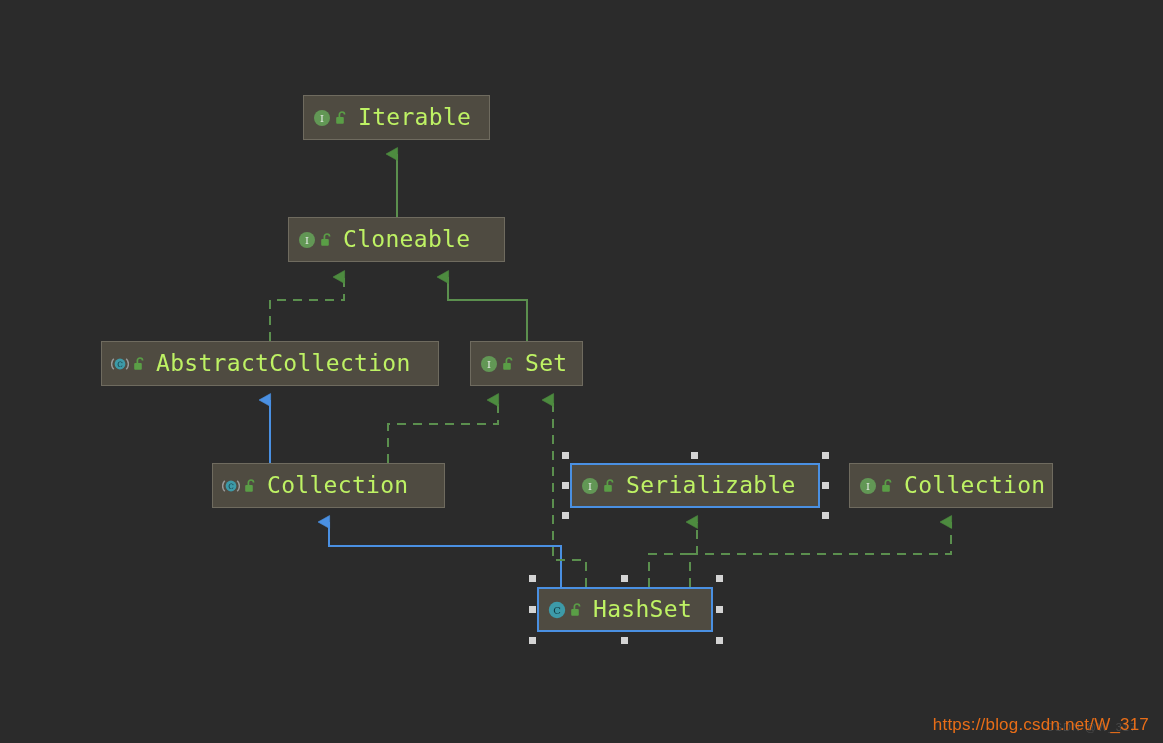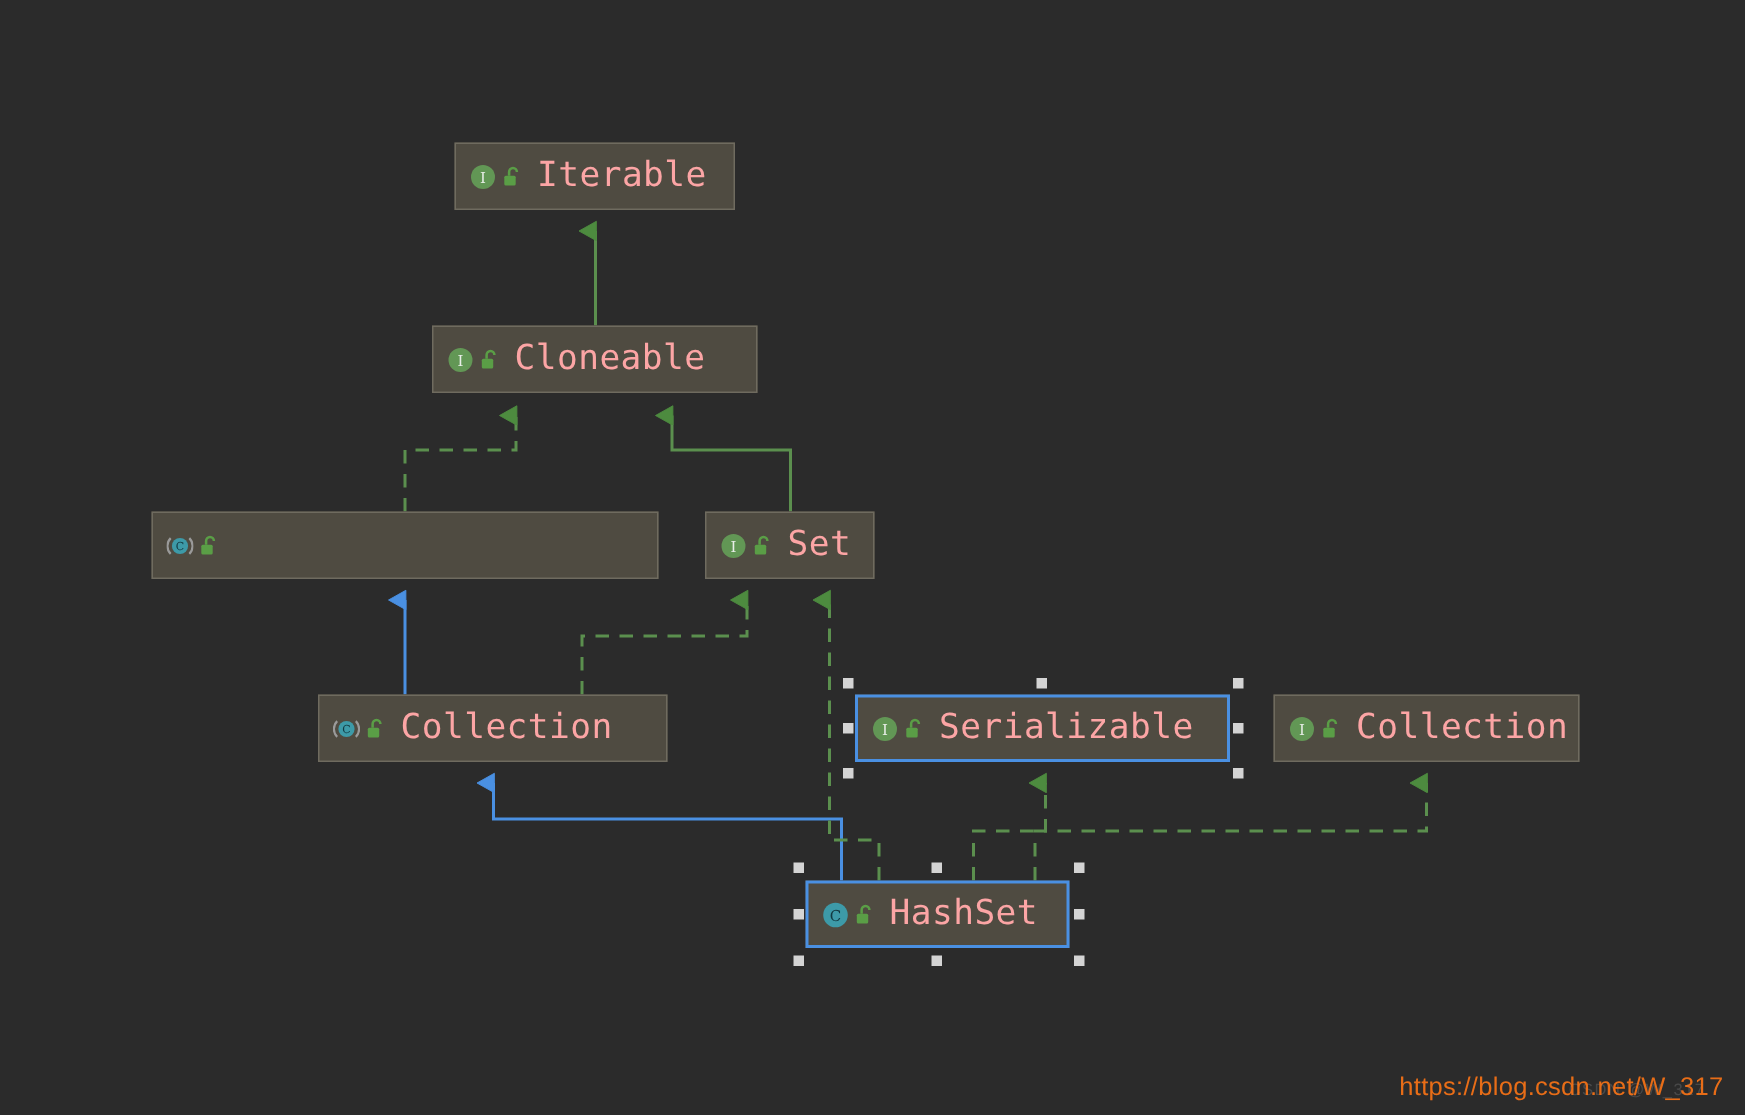--- a/index.html
+++ b/index.html
@@ -44,21 +44,21 @@
     display: flex;
     align-items: center;
     padding: 0 11px 0 9px;
     height: 45px;
     white-space: nowrap;
   }
   .node.selected {
     border: 2px solid #4a90e2;
   }
   .node-label {
-    color: #fca5a5;
+    color: #bef264;
     font-size: 23px;
     line-height: 1;
     letter-spacing: 0.3px;
     margin-left: 9px;
     font-family: "DejaVu Sans Mono", "Liberation Mono", monospace;
   }
 
   
   .icon {
     flex: 0 0 auto;
@@ -163,20 +163,21 @@
     <svg class="icon icon-kind" viewBox="0 0 22 18">
       <path d="M3.4 2.6 A9 9 0 0 0 3.4 15.4" fill="none" stroke="#9a9a9a" stroke-width="1.8"></path>
       <path d="M18.6 2.6 A9 9 0 0 1 18.6 15.4" fill="none" stroke="#9a9a9a" stroke-width="1.8"></path>
       <circle cx="11" cy="9" r="6.6" fill="#3d9aa8"></circle>
       <text x="11" y="12.6" font-size="9" font-family="'DejaVu Serif',serif" fill="#123a42" text-anchor="middle">C</text>
     </svg>
     <svg class="icon icon-lock" viewBox="0 0 15 16">
       <path d="M5.4 7.2 V4.6 a2.6 2.6 0 0 1 5.2 0" fill="none" stroke="#5a9e46" stroke-width="1.7"></path>
       <rect x="2.2" y="7.1" width="7.6" height="6.6" rx="1" fill="#5a9e46"></rect>
     </svg>
+    <span class="node-label">AbstractCollection</span>
   </div>
 
   <div class="node" style="left:470px; top:341px; width:113px;">
     <svg class="icon icon-kind" viewBox="0 0 18 18">
       <circle cx="9" cy="9" r="8" fill="#629755"></circle>
       <text x="9" y="13" font-size="10" font-family="'DejaVu Serif',serif" fill="#e8eee8" text-anchor="middle">I</text>
     </svg>
     <svg class="icon icon-lock" viewBox="0 0 15 16">
       <path d="M5.4 7.2 V4.6 a2.6 2.6 0 0 1 5.2 0" fill="none" stroke="#5a9e46" stroke-width="1.7"></path>
       <rect x="2.2" y="7.1" width="7.6" height="6.6" rx="1" fill="#5a9e46"></rect>

